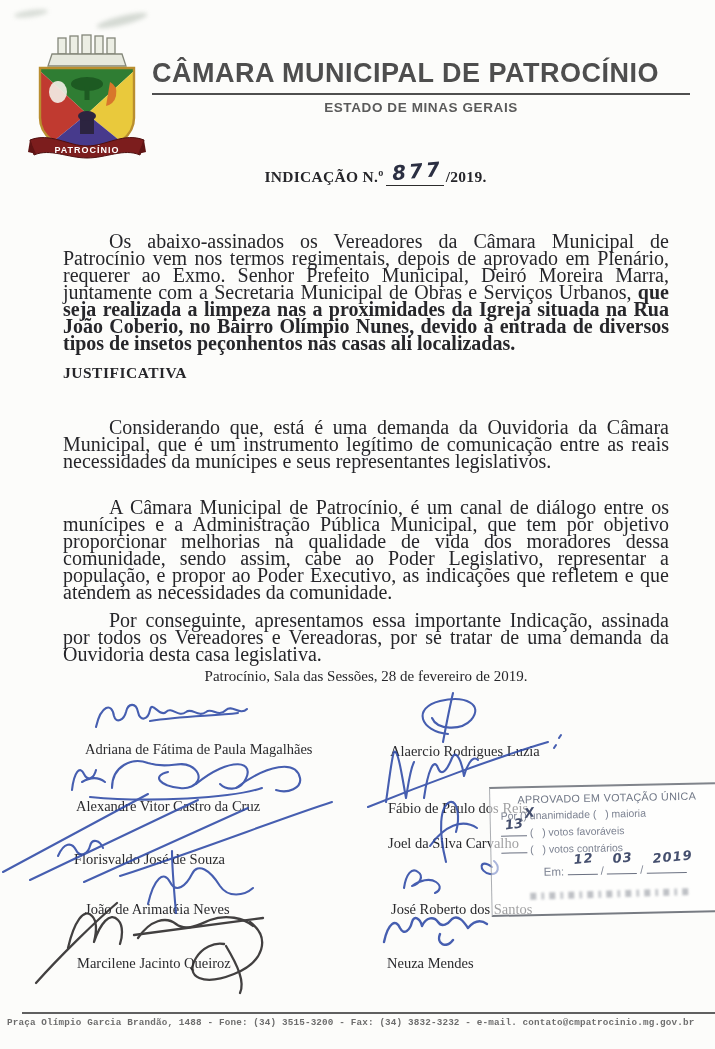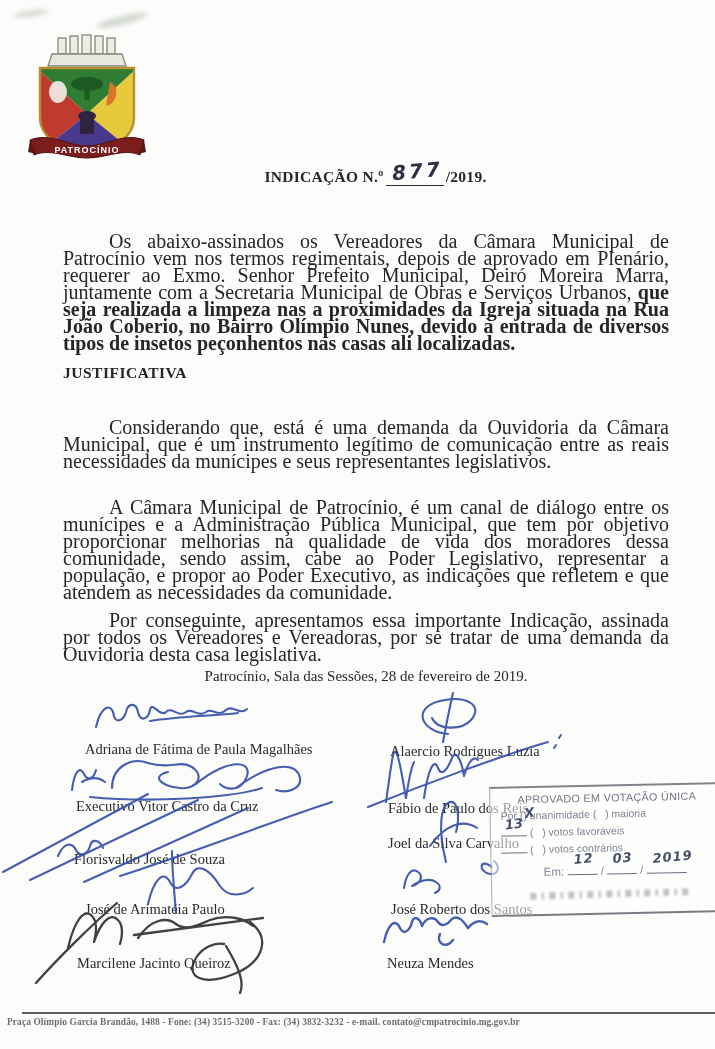--- a/index.html
+++ b/index.html
@@ -72,21 +72,21 @@
   .em-row{margin-top:7px;padding-left:42px;font-size:11.5px;}
   .stamp-faint{
     margin-top:12px;margin-left:28px;width:160px;height:7px;opacity:.55;filter:blur(1px);
     background:repeating-linear-gradient(90deg,#8b8f98 0 6px,transparent 6px 11px,#9a9ea6 11px 14px,transparent 14px 19px);
     transform:rotate(-.5deg);
   }
   
   .footer-rule{position:absolute;left:22px;right:0;top:1012px;border-top:2px solid #606060;}
   .footer-text{
     position:absolute;left:7px;top:1017px;width:572px;
-    font-family:Liberation Serif, serif;font-size:9.3px;font-weight:bold;
+    font-family:Liberation Mono, monospace;font-size:9.3px;font-weight:bold;
     color:#6d6d6d;letter-spacing:.15px;white-space:nowrap;
   }
 </style>
 </head>
 <body>
 
 <div class="page">
 
   <div class="smudge a"></div>
   <div class="smudge b"></div>
@@ -122,20 +122,24 @@
     <path d="M12,38 h94 v50 q0,26 -47,37 q-47,-11 -47,-37 Z" fill="none" stroke="#b98e2f" stroke-width="2.4"></path>
 
     <g>
       <path d="M2,110 C22,102 40,116 59,116 C78,116 96,102 116,110 L112,125 C96,118 78,128 59,128 C40,128 22,118 6,125 Z" fill="#7c1d1d" stroke="#4f1010" stroke-width="1"></path>
       <path d="M2,110 L0,122 L8,124 Z" fill="#5f1414"></path>
       <path d="M116,110 L118,122 L110,124 Z" fill="#5f1414"></path>
       <text x="59" y="123" text-anchor="middle" font-family="Liberation Sans, sans-serif" font-size="9" font-weight="bold" fill="#ffffff" letter-spacing="1">PATROCÍNIO</text>
     </g>
   </svg>
 
+  <div class="org-block">
+    <div class="org-name">CÂMARA MUNICIPAL DE PATROCÍNIO</div>
+    <div class="org-state">ESTADO DE MINAS GERAIS</div>
+  </div>
 
   <div class="doc-title">
     <span>INDICAÇÃO N.º</span>
     <span class="num-slot">
       <span class="hand doc-num">877</span>
     </span>
     <span>/2019.</span>
   </div>
 
   <p class="body-p" style="top:213px"><span>Os abaixo-assinados os Vereadores da Câmara Municipal de Patrocínio vem nos termos regimentais, depois de aprovado em Plenário, requerer ao Exmo. Senhor Prefeito Municipal, Deiró Moreira Marra, juntamente com a Secretaria Municipal de Obras e Serviços Urbanos,</span><b> que seja realizada a limpeza nas a proximidades da Igreja situada na Rua João Coberio, no Bairro Olímpio Nunes, devido à entrada de diversos tipos de insetos peçonhentos nas casas ali localizadas.</b></p>
@@ -143,25 +147,25 @@
   <div class="heading" style="top:364px">JUSTIFICATIVA</div>
 
   <p class="body-p" style="top:399px">Considerando que, está é uma demanda da Ouvidoria da Câmara Municipal, que é um instrumento legítimo de comunicação entre as reais necessidades da munícipes e seus representantes legislativos.</p>
   <p class="body-p" style="top:479px">A Câmara Municipal de Patrocínio, é um canal de diálogo entre os munícipes e a Administração Pública Municipal, que tem por objetivo proporcionar melhorias na qualidade de vida dos moradores dessa comunidade, sendo assim, cabe ao Poder Legislativo, representar a população, e propor ao Poder Executivo, as indicações que refletem e que atendem as necessidades da comunidade.</p>
   <p class="body-p" style="top:592px">Por conseguinte, apresentamos essa importante Indicação, assinada por todos os Vereadores e Vereadoras, por se tratar de uma demanda da Ouvidoria desta casa legislativa.</p>
 
   <div class="dateline" style="top:668px">Patrocínio, Sala das Sessões, 28 de fevereiro de 2019.</div>
 
   <span class="sig-name" style="left:85px;top:731px">Adriana de Fátima de Paula Magalhães</span>
   <span class="sig-name" style="left:390px;top:733px">Alaercio Rodrigues Luzia</span>
-  <span class="sig-name" style="left:76px;top:788px">Executivo Vitor Castro da Cruz</span>
+  <span class="sig-name" style="left:76px;top:788px">Alexandre Vitor Castro da Cruz</span>
   <span class="sig-name" style="left:388px;top:790px">Fábio de Paulo dos Reis</span>
   <span class="sig-name" style="left:74px;top:841px">Florisvaldo José de Souza</span>
   <span class="sig-name" style="left:388px;top:825px">Joel da Silva Carvalho</span>
-  <span class="sig-name" style="left:85px;top:891px">José de Arimatéia Paulo</span>
+  <span class="sig-name" style="left:85px;top:891px">João de Arimatéia Neves</span>
   <span class="sig-name" style="left:391px;top:891px">José Roberto dos Santos</span>
   <span class="sig-name" style="left:77px;top:945px">Marcilene Jacinto Queiroz</span>
   <span class="sig-name" style="left:387px;top:945px">Neuza Mendes</span>
 
   <svg class="sig-svg" width="715" height="320" viewBox="0 0 715 320" fill="none" stroke-linecap="round" stroke-linejoin="round">
     <g stroke="#2d49a6" stroke-width="2.1" opacity=".88">
 
       <path d="M96,37 C101,15 112,12 114,26 C116,34 124,30 126,22 C128,13 136,12 138,22 C140,32 148,30 150,20 C152,10 160,28 166,22 C172,16 178,28 186,22 C192,17 198,28 206,22 C212,17 218,28 226,20 C232,14 240,26 247,19"></path>
       <path d="M150,31 C180,26 214,26 238,23"></path>
 

